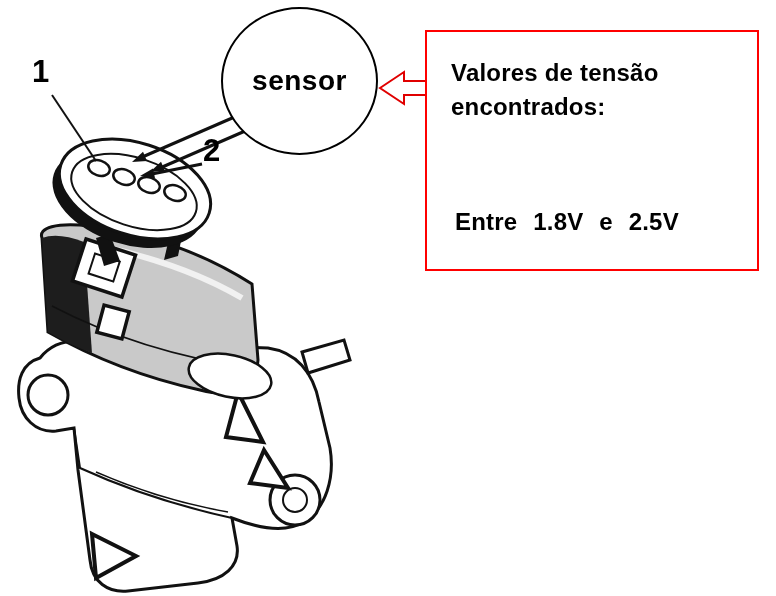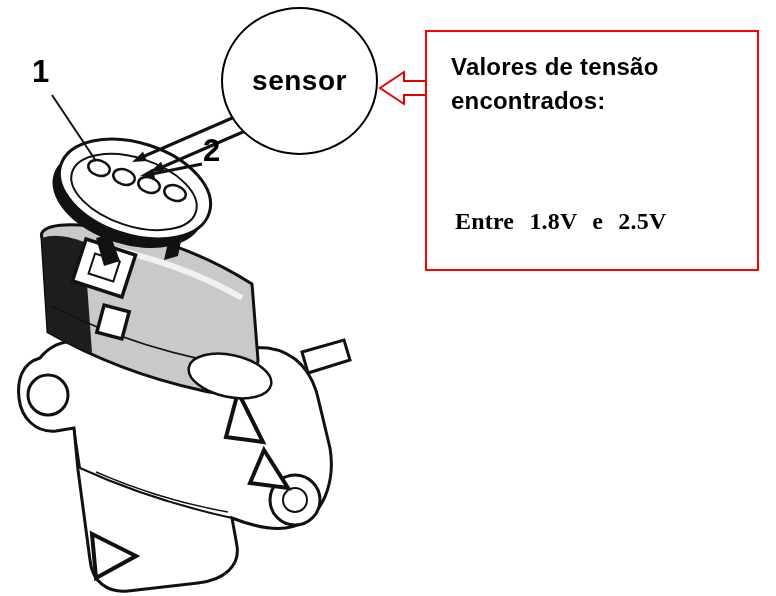--- a/index.html
+++ b/index.html
@@ -18,28 +18,28 @@
   .balloon {
     position:absolute; left:221px; top:7px; width:157px; height:148px;
     border:2px solid #000; border-radius:50%; background:#ffffff;
     display:flex; flex-direction:row; align-items:center; justify-content:center;
     font-size:28px; font-weight:bold; color:#000; line-height:1.12;
     letter-spacing:0.5px;
   }
   .info-box {
     position:absolute; left:425px; top:30px; width:334px; height:241px;
     border:2px solid #ff0000; background:#ffffff;
-    padding:18px 24px; color:#000;
+    padding:24px 24px; color:#000;
   }
   .info-heading {
     font-size:24px; font-weight:bold; line-height:1.4; letter-spacing:0.2px;
   }
   .info-value {
     position:absolute; left:28px; top:176px;
-    font-size:24px; font-weight:bold; word-spacing:9px; letter-spacing:0.2px;font-family:Liberation Serif, serif;
+    font-size:24px; font-weight:bold; word-spacing:9px; letter-spacing:0.2px;
   }
 </style>
 </head>
 <body>
 
 <div class="stage">
 
   <svg class="svg-layer" width="776" height="596" viewBox="0 0 776 596" xmlns="http://www.w3.org/2000/svg">
 
     <g stroke="#111" fill="#fff">

